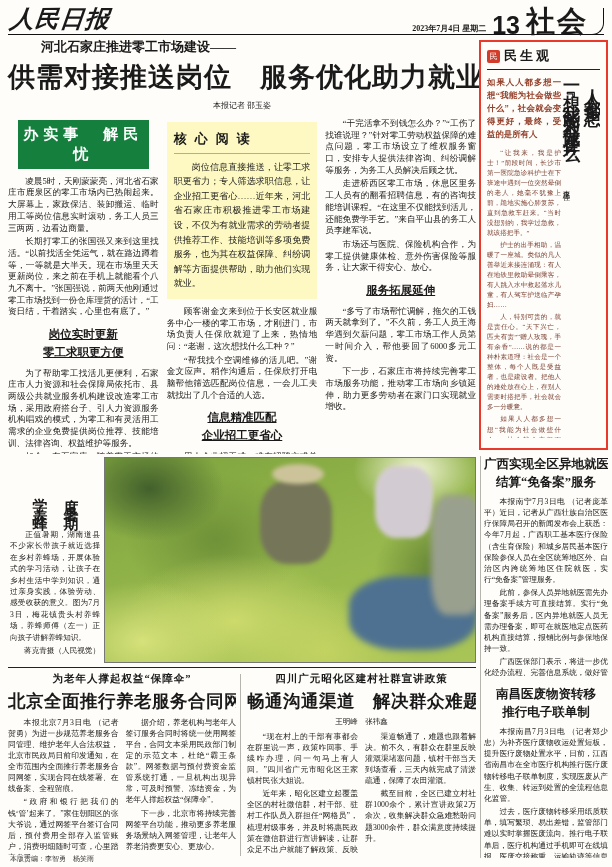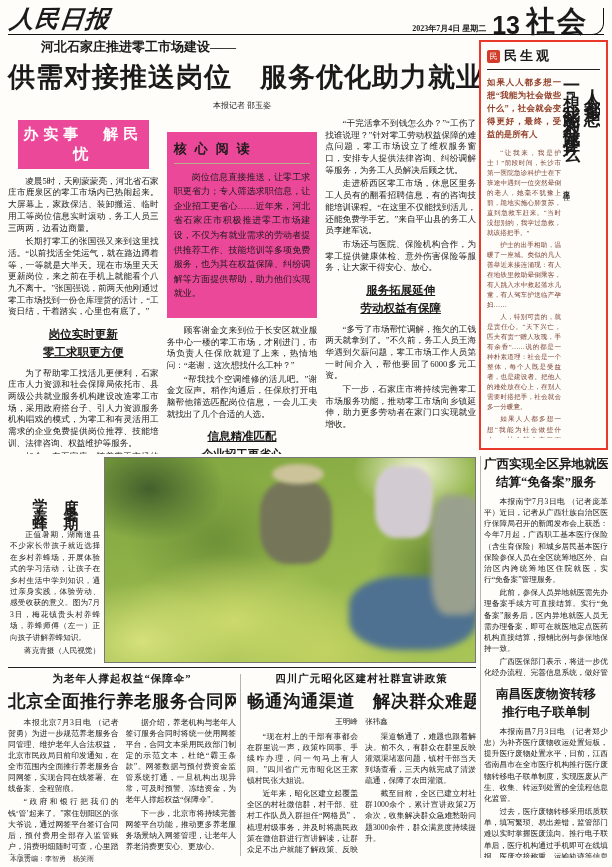--- a/index.html
+++ b/index.html
@@ -16,25 +16,25 @@
   .mh-corner{position:absolute;right:0;top:6px;width:12px;height:26px;
              border-right:1.8px solid #111;border-bottom:1.8px solid #111;border-bottom-right-radius:12px;}
   
   .main-article{position:absolute;left:8px;top:38px;width:468px;height:416px;}
   .kicker{margin-left:33px;font-size:13px;font-weight:800;}
   .headline{font-size:27px;font-weight:900;text-align:center;letter-spacing:1px;margin-top:3px;white-space:nowrap;}
   .byline{text-align:center;font-size:8px;margin:5px 0 7px;}
   .cols{display:flex;gap:8px;height:336px;overflow:hidden;}
   .col{flex:1;font-size:8.6px;line-height:1.36;text-align:justify;overflow:hidden;}
   .col p{margin:0 0 2px;text-indent:2em;}
-  .badge{background:#ec4899;color:#fff;font-size:15px;font-weight:900;text-align:center;
+  .badge{background:#15803d;color:#fff;font-size:15px;font-weight:900;text-align:center;
          padding:4px 0;letter-spacing:5px;margin:2px 10px 7px;font-family:"Liberation Sans",sans-serif;}
   .subhead{font-weight:900;text-align:center;font-size:11.5px;line-height:1.55;margin:8px 0 6px;text-indent:0 !important;}
   .subhead span{display:block;text-decoration:underline;}
-  .core-box{background:#ec4899;padding:8px 7px 17px;margin:14px 0 7px;}
+  .core-box{background:#fef9c3;padding:8px 7px 8px;margin:4px 0 7px;}
   .core-title{font-size:13px;font-weight:900;letter-spacing:8px;}
   .core-rule{border:none;border-top:1px solid #b9ad8d;margin:5px 0 6px;}
   .core-text{font-size:9px;line-height:1.62;text-indent:2em;text-align:justify;}
   
   .minsheng{position:absolute;left:479px;top:40px;width:129px;height:410px;border:2.5px solid #e8392b;
             box-sizing:border-box;background:#fffdf9;padding:5px 6px;}
   .ms-header{display:flex;align-items:center;gap:4px;border-bottom:1.3px solid #222;padding-bottom:4px;}
   .ms-icon{width:13px;height:13px;background:#d43c2a;color:#fff;font-size:8px;line-height:13px;
            text-align:center;border-radius:2px;font-family:"Liberation Sans",sans-serif;flex:0 0 auto;}
   .ms-label{font-size:13px;font-weight:900;letter-spacing:3px;}
@@ -140,21 +140,20 @@
         </div>
         <p>用人企业招工难，难在招聘方式单一、供需匹配效率低。“以前招工多是在网上发布信息，但招工效率不高，十个求职者中往往有七八个不合适。”谢金文说，“要么没有相关证书，要么就是没有经验。”</p>
 
       </div>
       <div class="col">
         <p>“干完活拿不到钱怎么办？”“工伤了找谁说理？”针对零工劳动权益保障的难点问题，零工市场设立了维权服务窗口，安排专人提供法律咨询、纠纷调解等服务，为务工人员解决后顾之忧。</p>
         <p>走进桥西区零工市场，休息区里务工人员有的翻看招聘信息，有的咨询技能培训课程。“在这里不仅能找到活儿，还能免费学手艺。”来自平山县的务工人员李建军说。</p>
         <p>市场还与医院、保险机构合作，为零工提供健康体检、意外伤害保险等服务，让大家干得安心、放心。</p>
         <div class="subhead">
           <span>服务拓展延伸</span>
-          <span>劳动权益有保障</span>
         </div>
         <p>“多亏了市场帮忙调解，拖欠的工钱两天就拿到了。”不久前，务工人员王海华遇到欠薪问题，零工市场工作人员第一时间介入，帮他要回了6000多元工资。</p>
         <p>下一步，石家庄市将持续完善零工市场服务功能，推动零工市场向乡镇延伸，助力更多劳动者在家门口实现就业增收。</p>
       </div>
     </div>
   </div>
 
   <div class="minsheng">
     <div class="ms-header">
       <span class="ms-icon">民</span>

